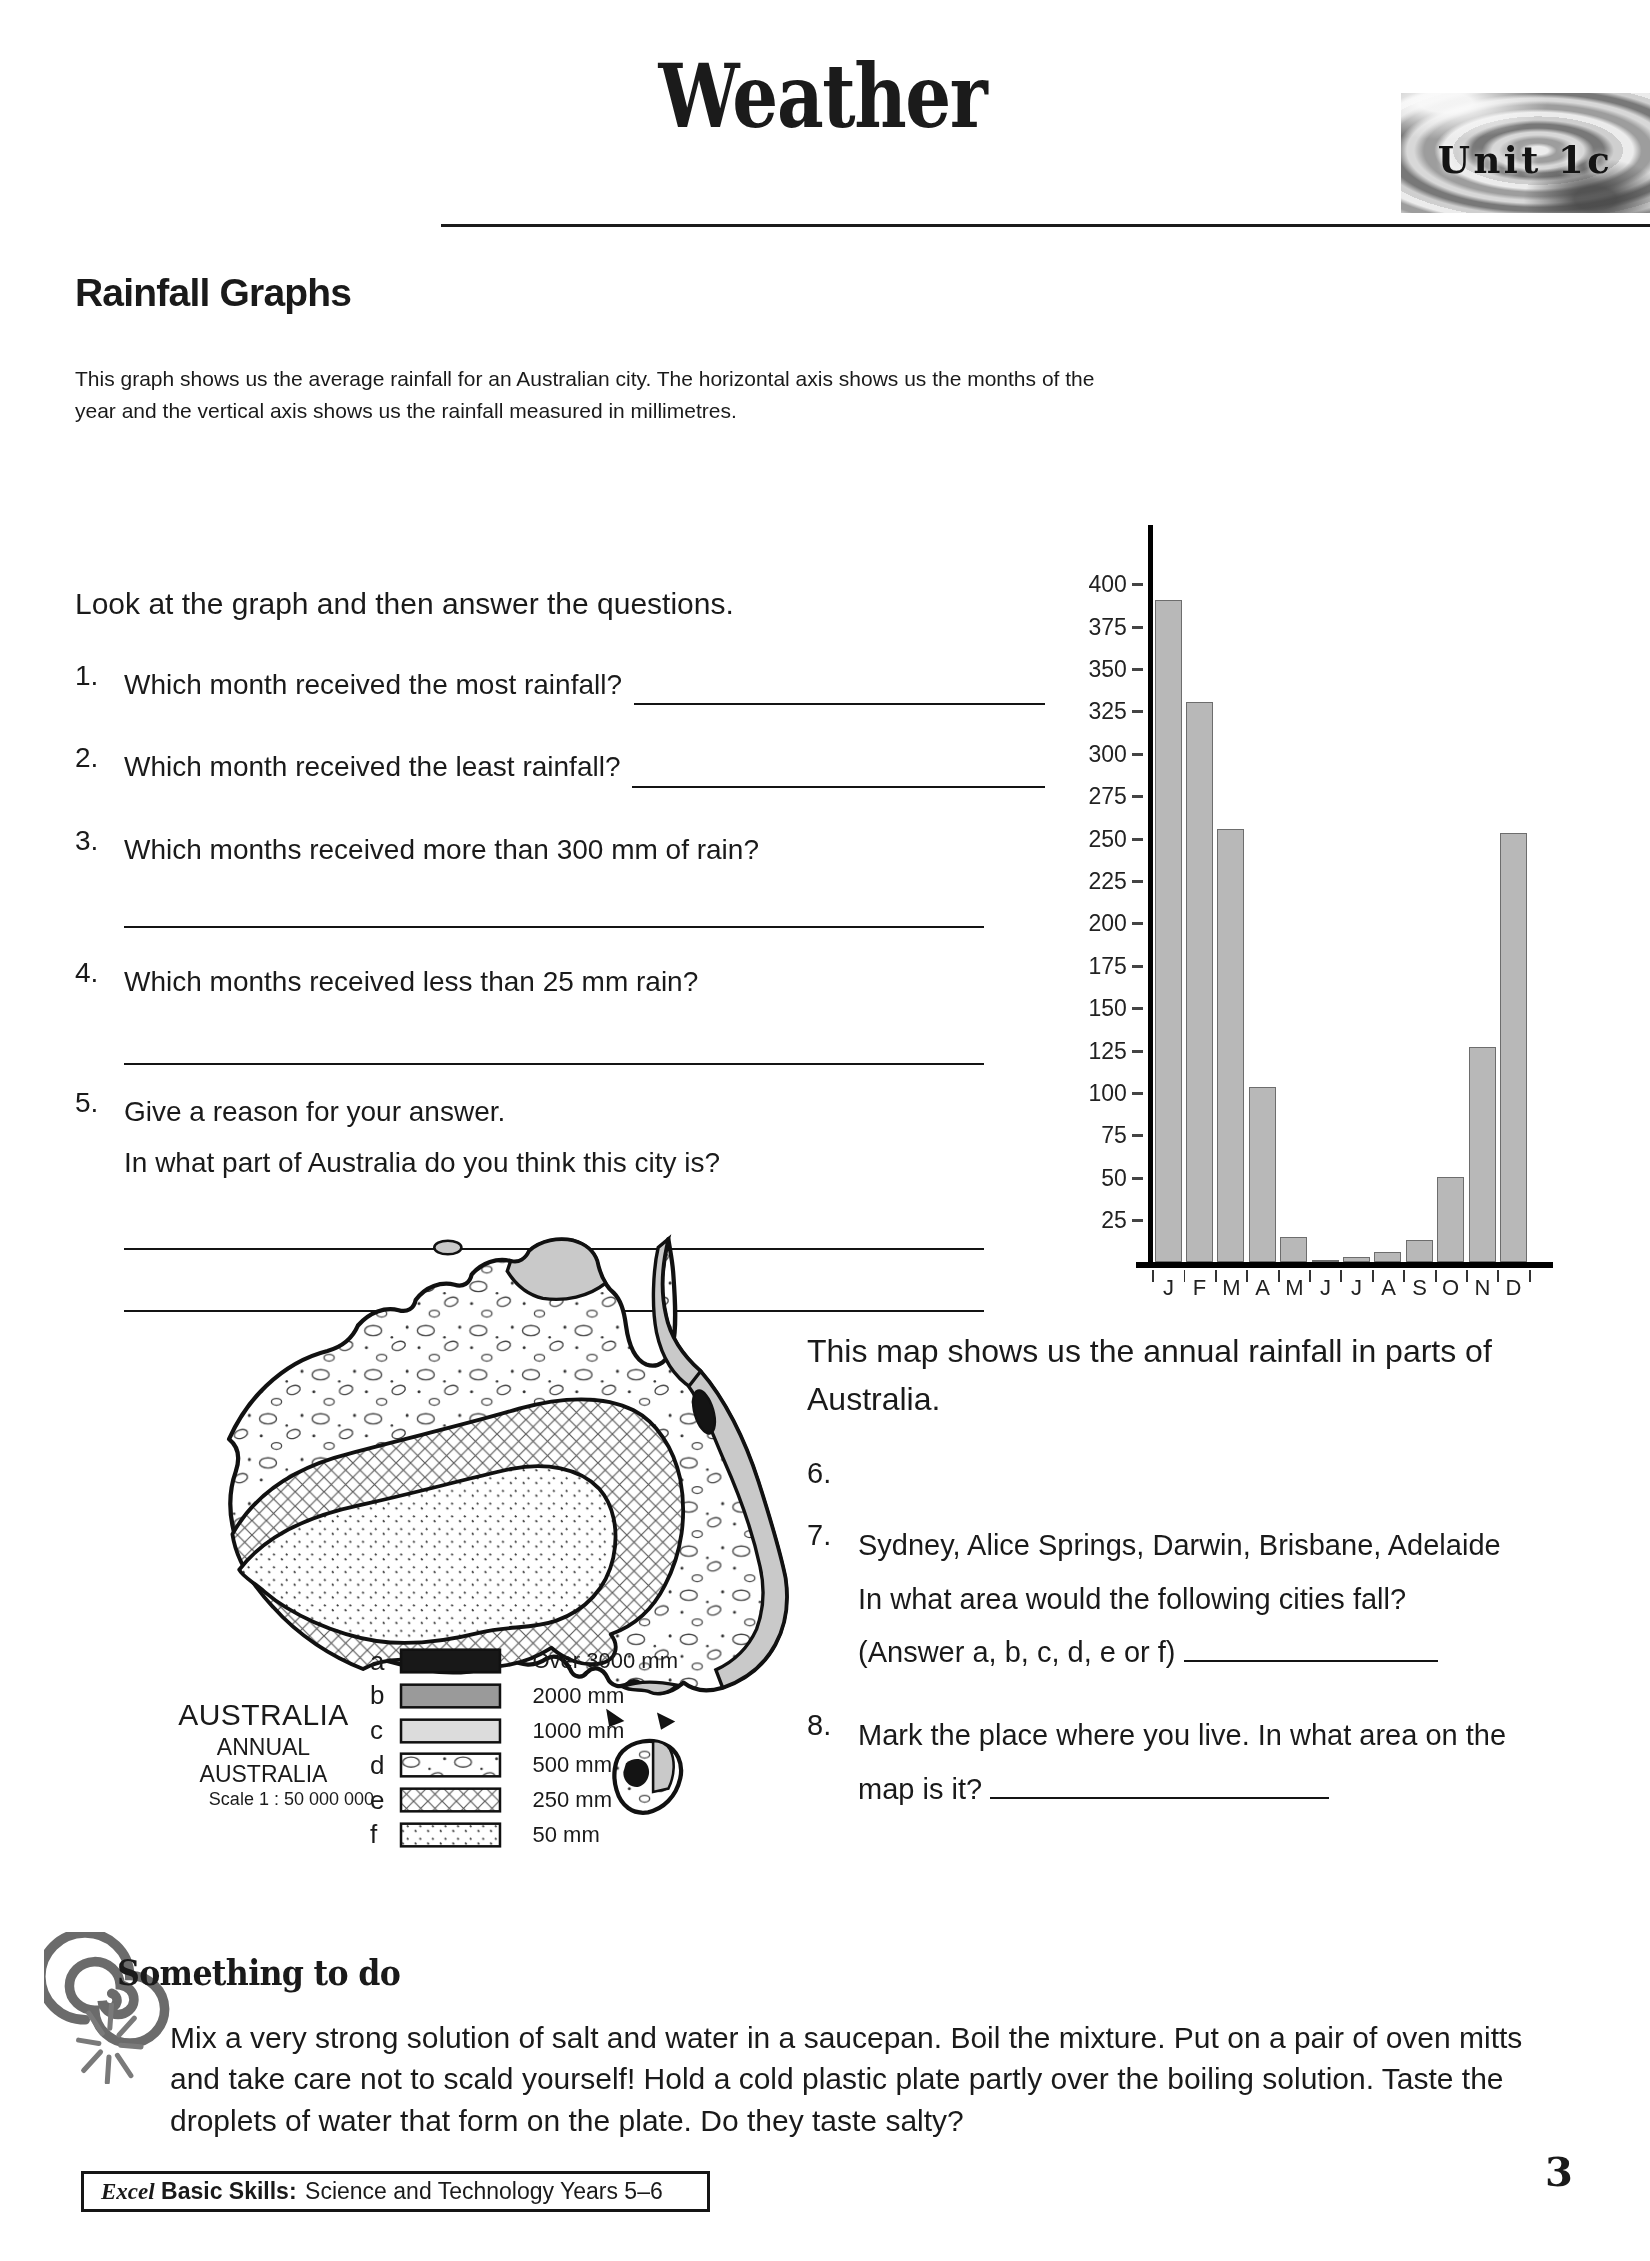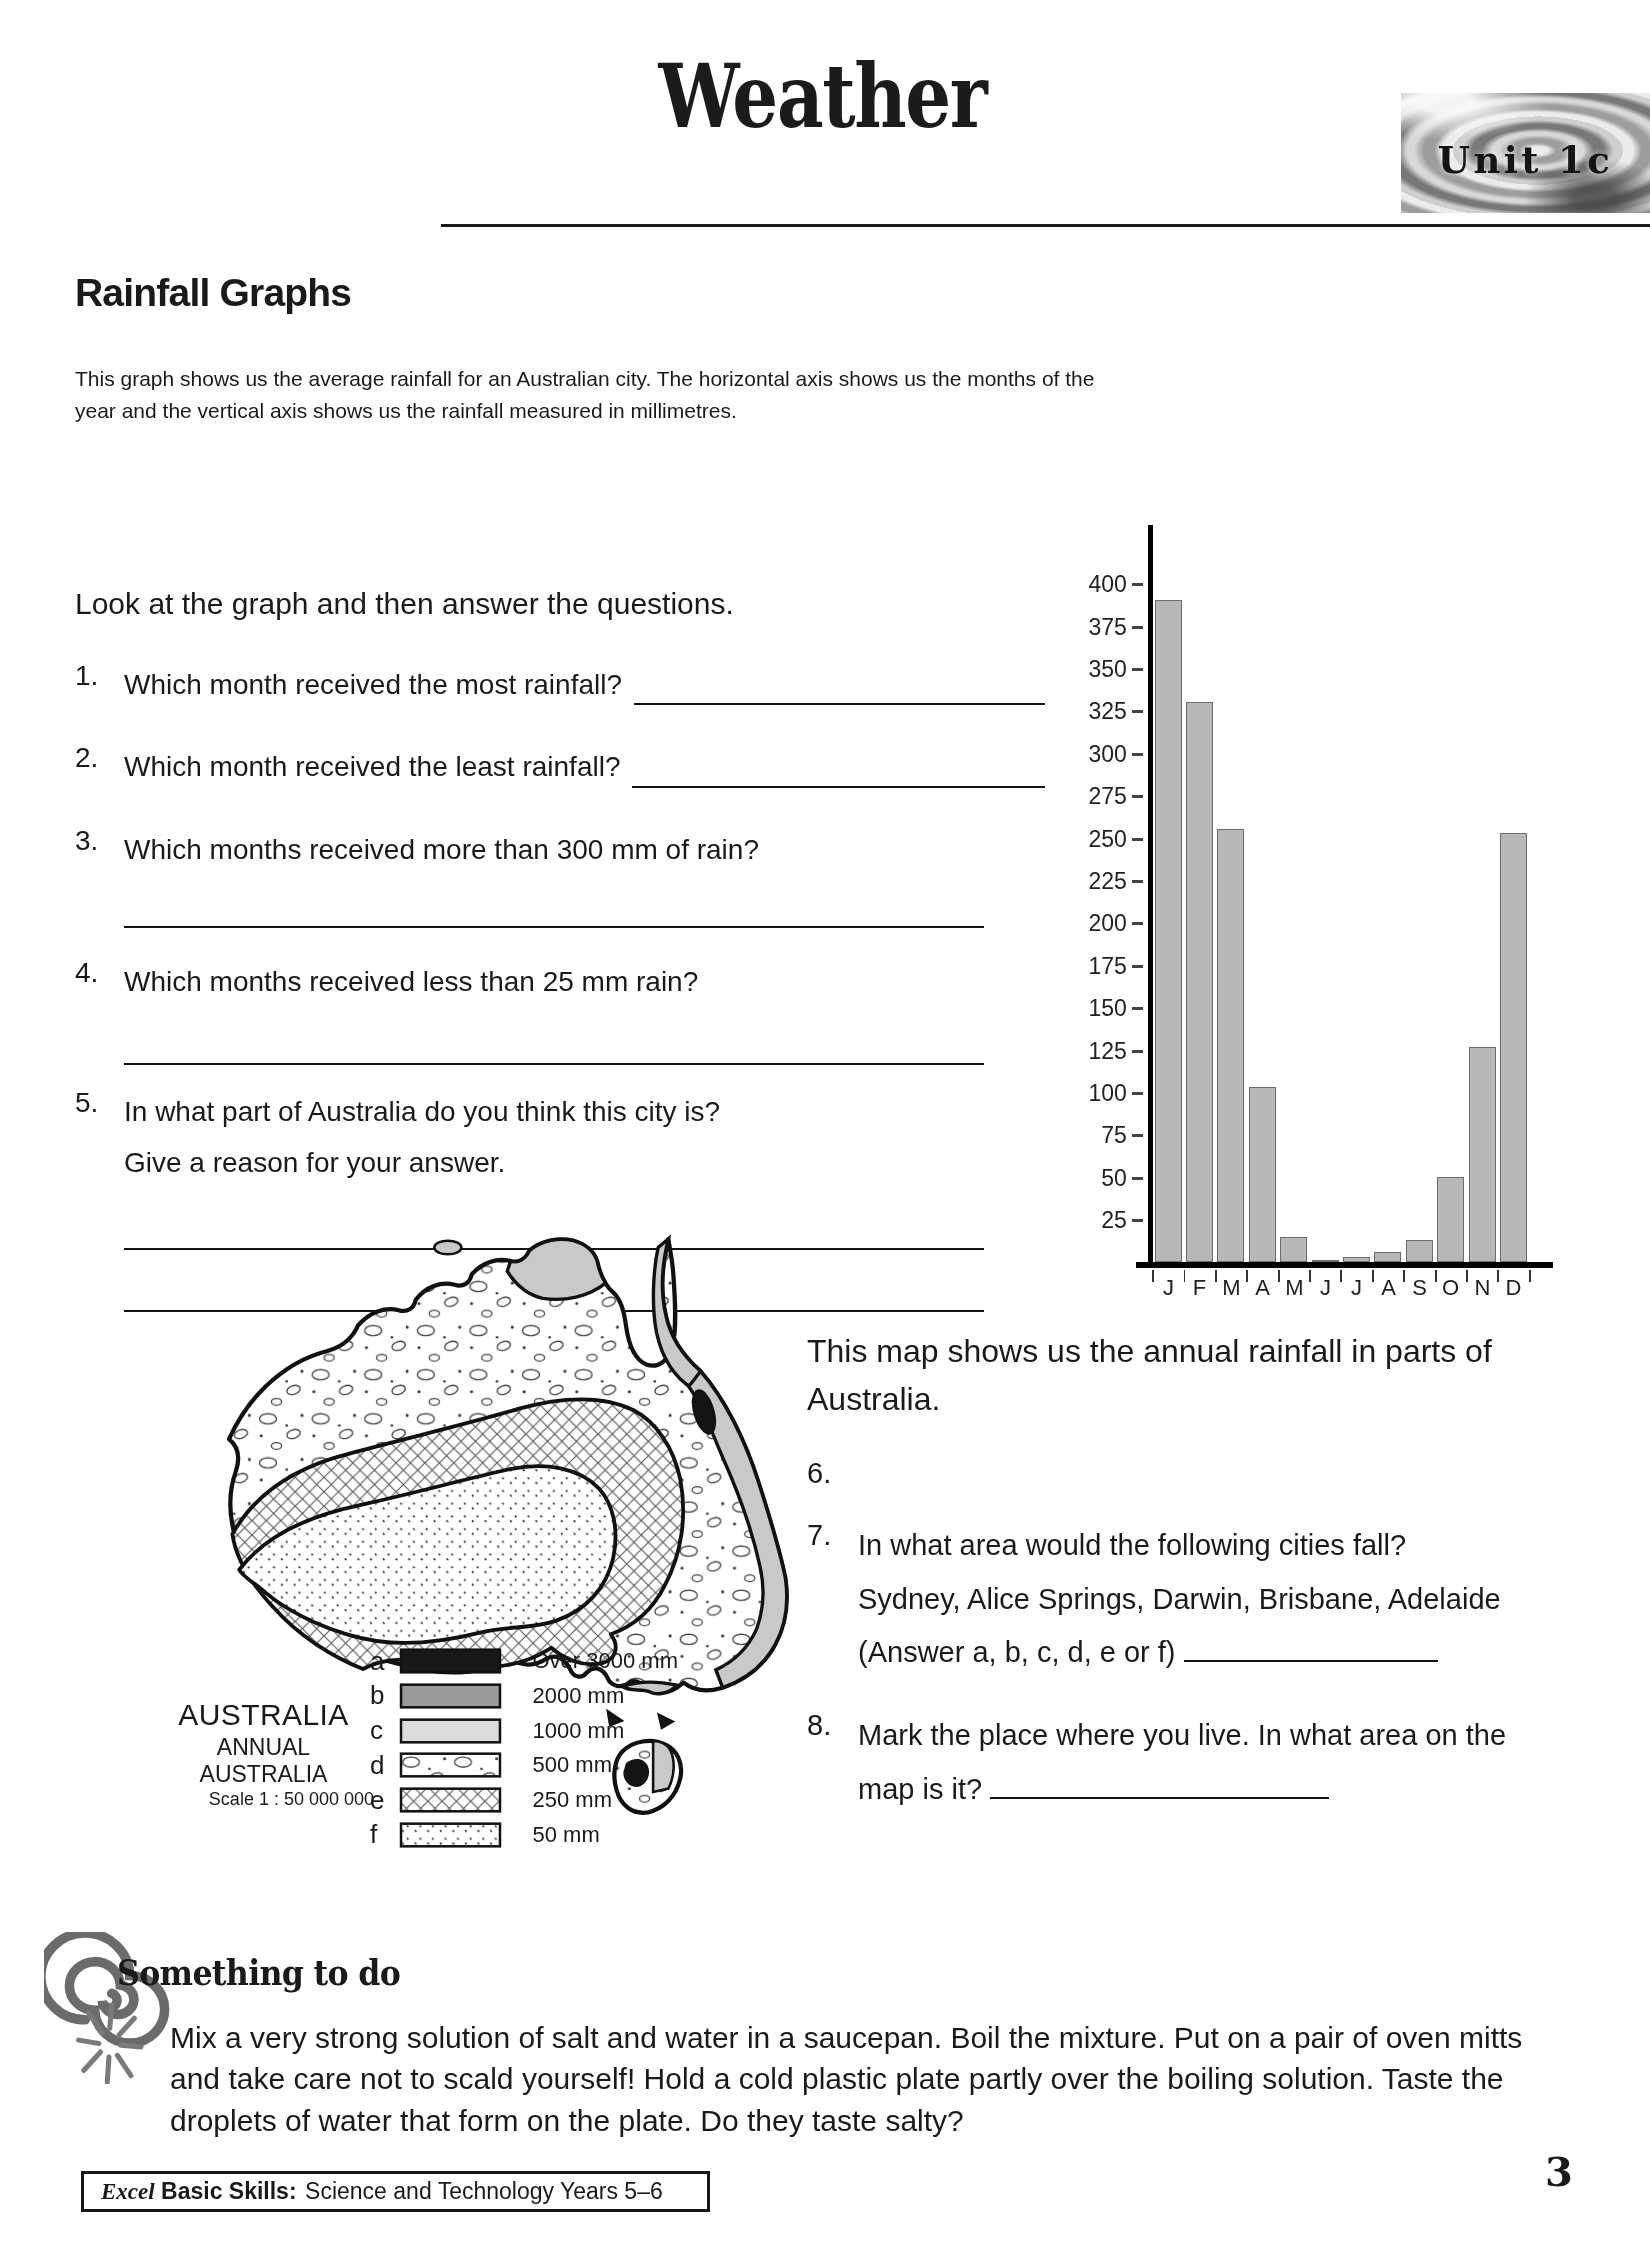--- a/index.html
+++ b/index.html
@@ -128,22 +128,22 @@
 
     <div class="qrow mb0">
       <div class="qnum">4.</div>
       <div class="qbody">Which months received less than 25 mm rain?</div>
     </div>
     <div class="blank-line bl4"></div>
 
     <div class="qrow mb0">
       <div class="qnum">5.</div>
       <div class="qbody">
+        <div>Give a reason for your answer.</div>
         <div>In what part of Australia do you think this city is?</div>
-        <div>Give a reason for your answer.</div>
       </div>
     </div>
     <div class="blank-line bl5"></div>
     <div class="blank-line bl5"></div>
   </div>
 
   <div class="chart">
     <div class="chart-plotref" id="yticks">
         <div class="ytick-row" style="top: 55px;">
           <span class="ytick-label">400</span>
@@ -415,22 +415,22 @@
   <div class="map-col">
     <p class="map-intro">This map shows us the annual rainfall in parts of Australia.</p>
 
     <div class="mqrow">
       <div class="mqnum">6.</div>
     </div>
 
     <div class="mqrow">
       <div class="mqnum">7.</div>
       <div class="mqbody">
+        <div>Sydney, Alice Springs, Darwin, Brisbane, Adelaide</div>
         <div>In what area would the following cities fall?</div>
-        <div>Sydney, Alice Springs, Darwin, Brisbane, Adelaide</div>
         <div>
           <span>(Answer a, b, c, d, e or f)</span>
           <span class="blank-inline" style="width:254px;"></span>
         </div>
       </div>
     </div>
 
     <div class="mqrow">
       <div class="mqnum">8.</div>
       <div class="mqbody">

